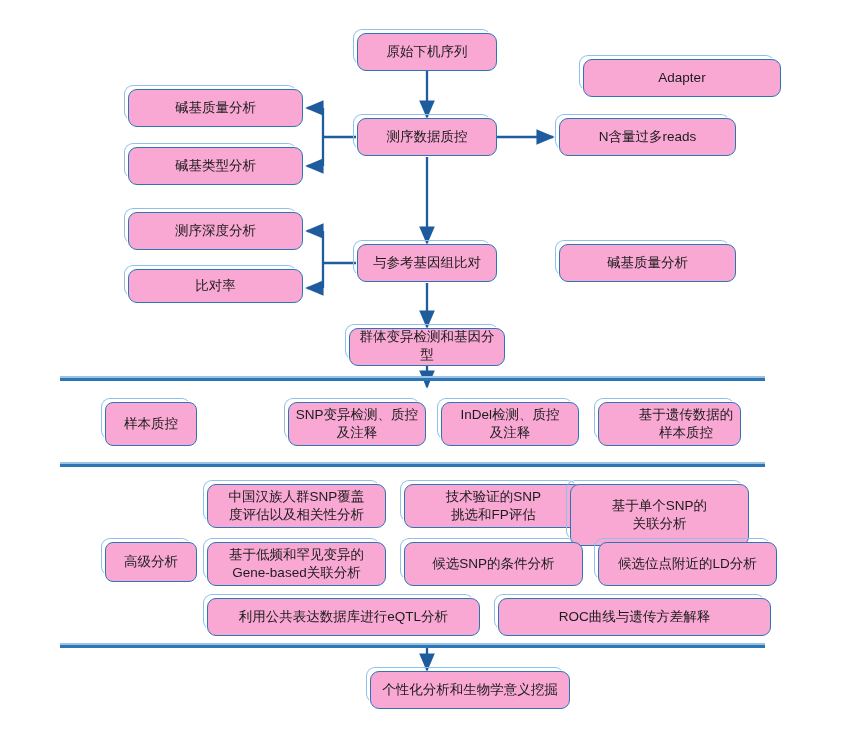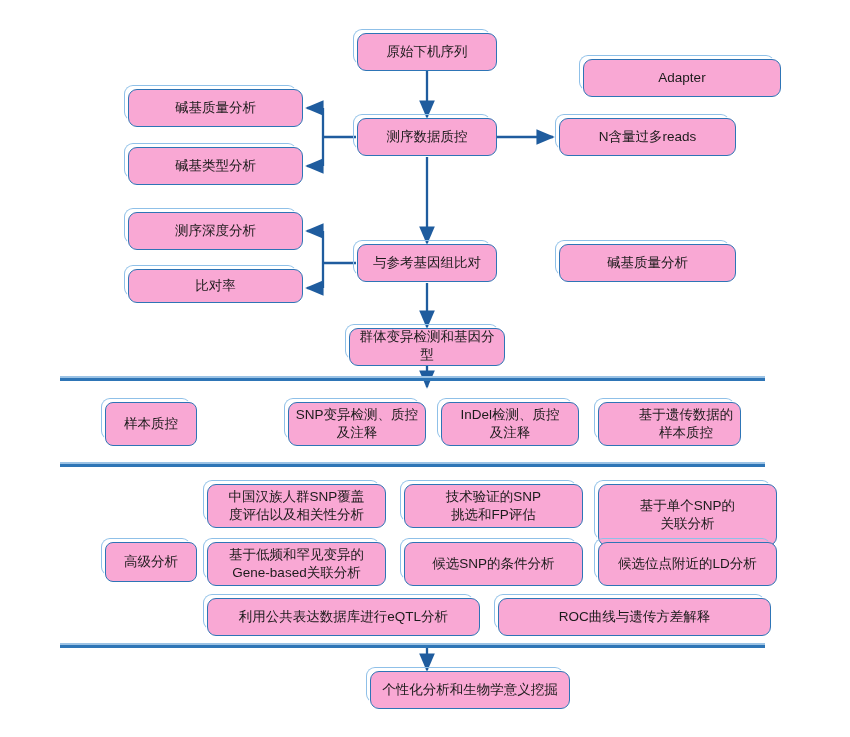--- a/index.html
+++ b/index.html
@@ -179,21 +179,21 @@
   </div>
 
   <div class="node" style="left:207px;top:484px;width:179px;height:44px;">
     <span class="txt">中国汉族人群SNP覆盖
 度评估以及相关性分析</span>
   </div>
   <div class="node" style="left:404px;top:484px;width:179px;height:44px;">
     <span class="txt">技术验证的SNP
 挑选和FP评估</span>
   </div>
-  <div class="node" style="left:598px;top:484px;width:179px;height:62px;">
+  <div class="node" style="left:570px;top:484px;width:179px;height:62px;">
     <span class="txt">基于单个SNP的
 关联分析</span>
   </div>
 
   <div class="node" style="left:207px;top:542px;width:179px;height:44px;">
     <span class="txt">基于低频和罕见变异的
 Gene-based关联分析</span>
   </div>
   <div class="node" style="left:404px;top:542px;width:179px;height:44px;">
     <span class="txt">候选SNP的条件分析</span>

